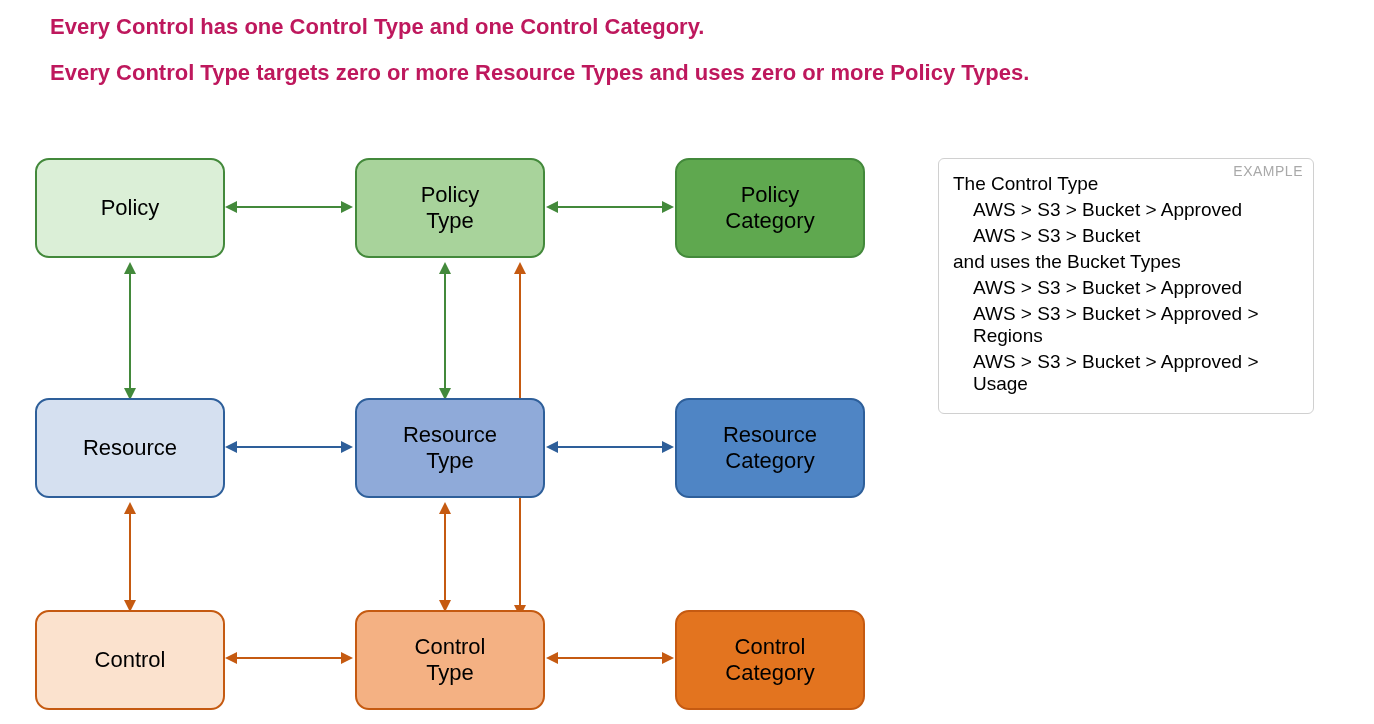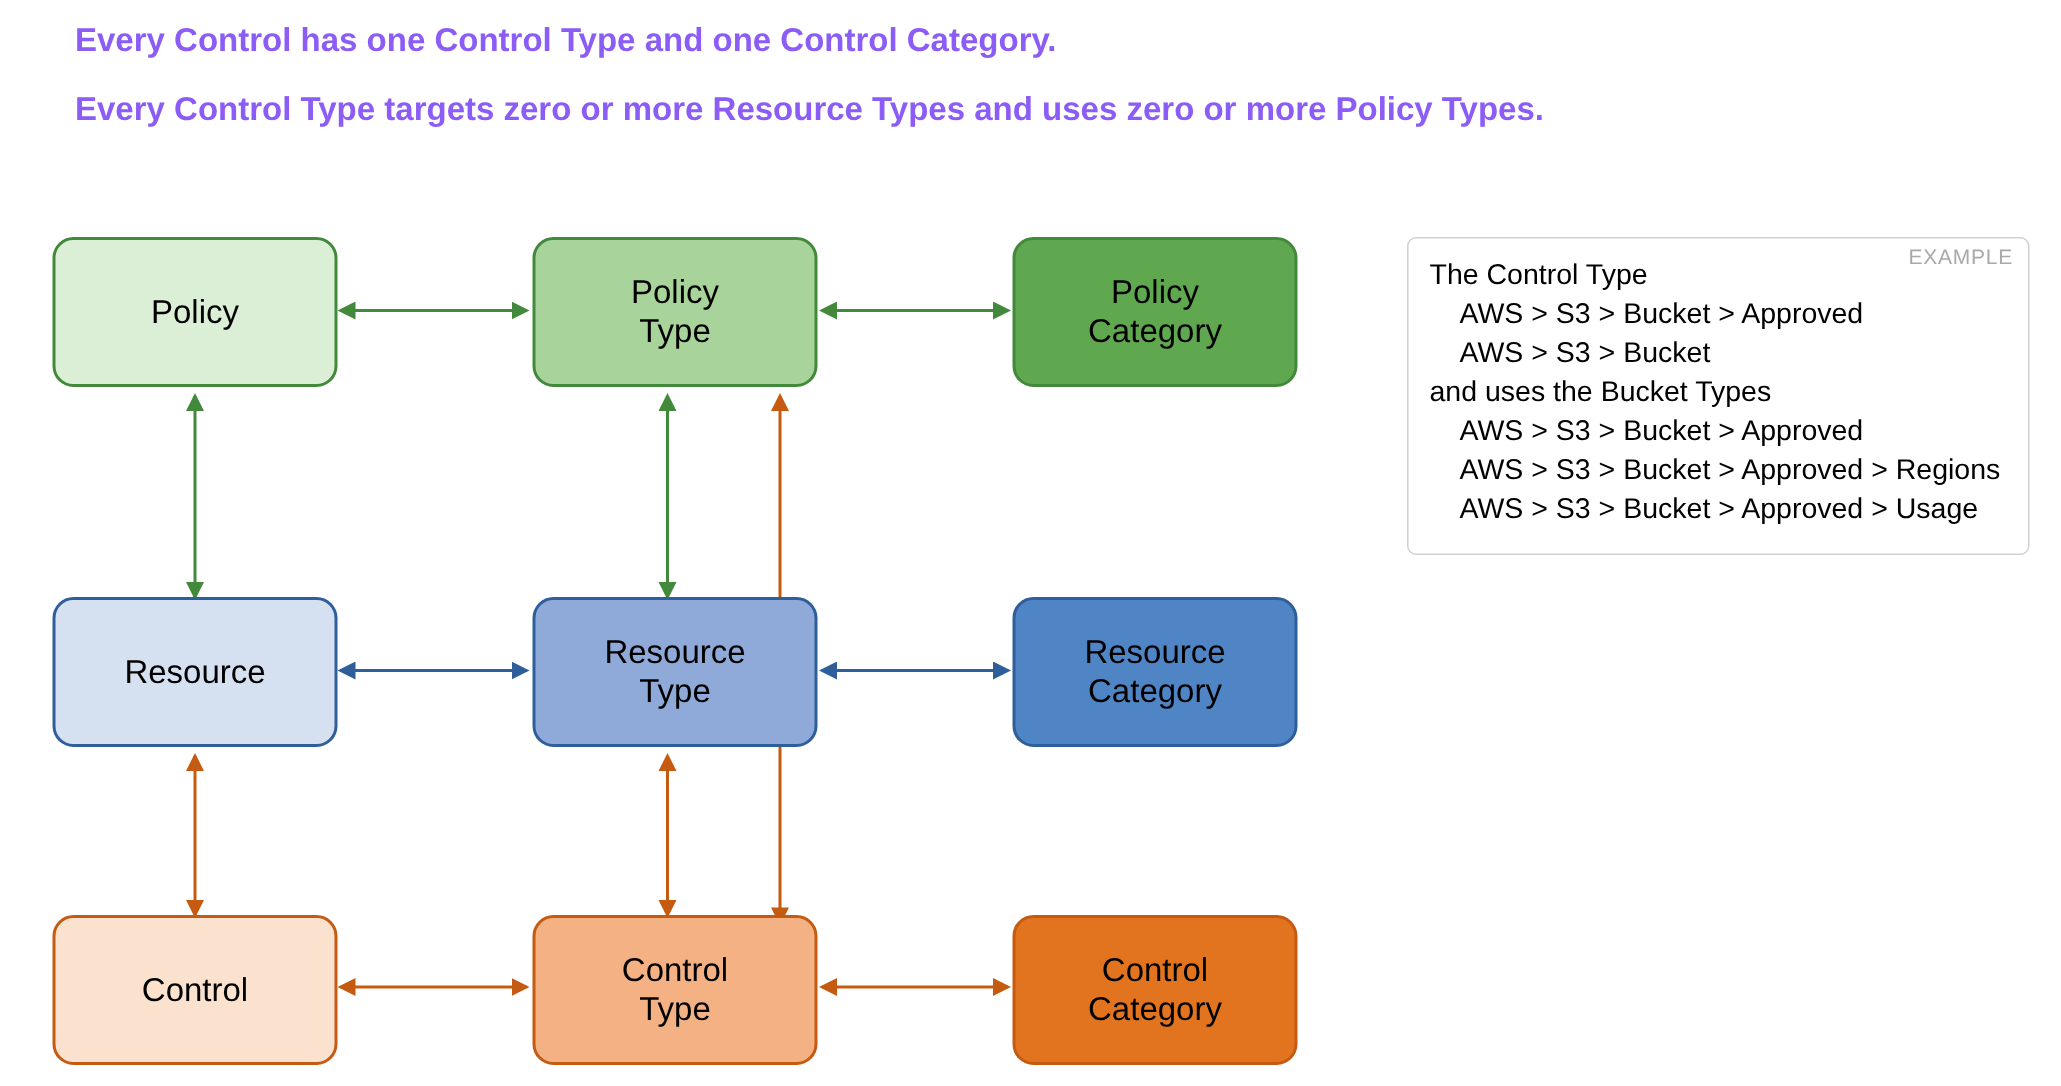--- a/index.html
+++ b/index.html
@@ -8,21 +8,21 @@
     font-family: "Segoe UI", Arial, sans-serif;
     background: #fff;
     width: 1374px;
     height: 724px;
     position: relative;
   }
   .heading {
     position: absolute;
     font-size: 22px;
     font-weight: 700;
-    color: #8b5cf6;
+    color: #be185d;
   }
   .box {
     position: absolute;
     border-radius: 14px;
     display: flex;
     align-items: center;
     justify-content: center;
     text-align: center;
     font-size: 22px;
     color: #000;
@@ -135,21 +135,21 @@
 </div>
 <div class="box" style="left:355px; top:610px; width:190px; height:100px; background:#f4b183; border:2px solid #c55a11;">
   <span style="white-space:pre;">Control
 Type</span>
 </div>
 <div class="box" style="left:675px; top:610px; width:190px; height:100px; background:#e3741f; border:2px solid #c55a11;">
   <span style="white-space:pre;">Control
 Category</span>
 </div>
 
-<div class="example" style="left:938px; top:158px; width:415px;">
+<div class="example" style="left:938px; top:158px; width:376px;">
   <div class="ex-label">EXAMPLE</div>
   <div id="example-lines">
       <div class="line">The Control Type</div>
       <div class="line indent">AWS &gt; S3 &gt; Bucket &gt; Approved</div>
       <div class="line indent">AWS &gt; S3 &gt; Bucket</div>
       <div class="line">and uses the Bucket Types</div>
       <div class="line indent">AWS &gt; S3 &gt; Bucket &gt; Approved</div>
       <div class="line indent">AWS &gt; S3 &gt; Bucket &gt; Approved &gt; Regions</div>
       <div class="line indent">AWS &gt; S3 &gt; Bucket &gt; Approved &gt; Usage</div>
     </div>

